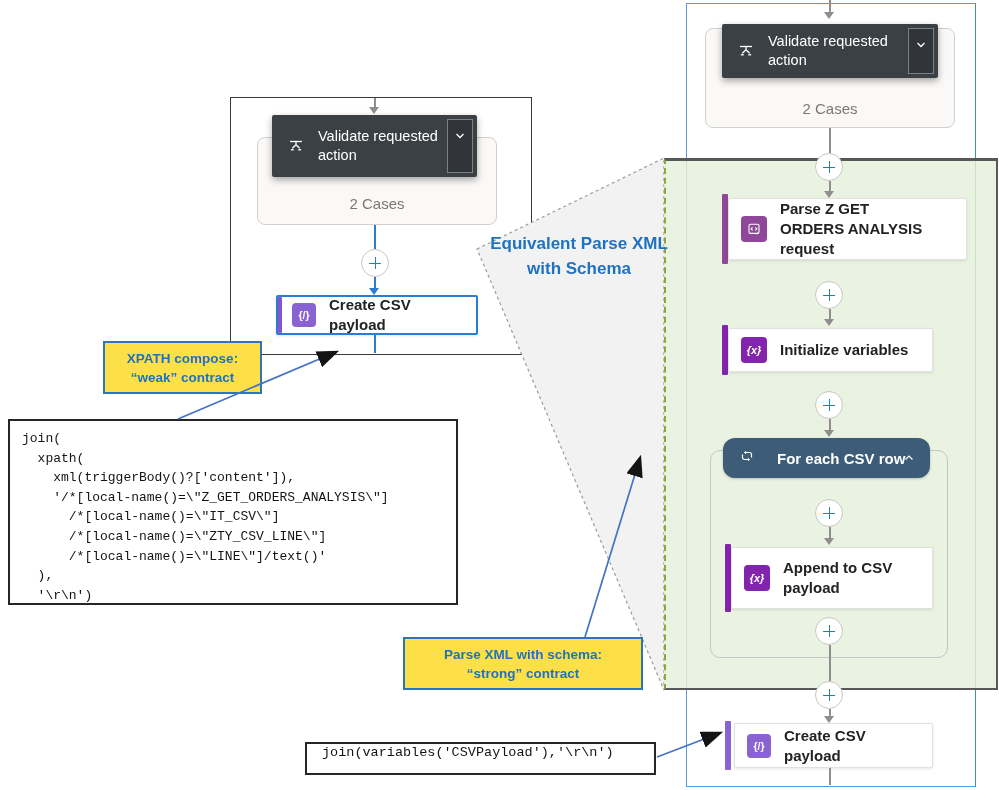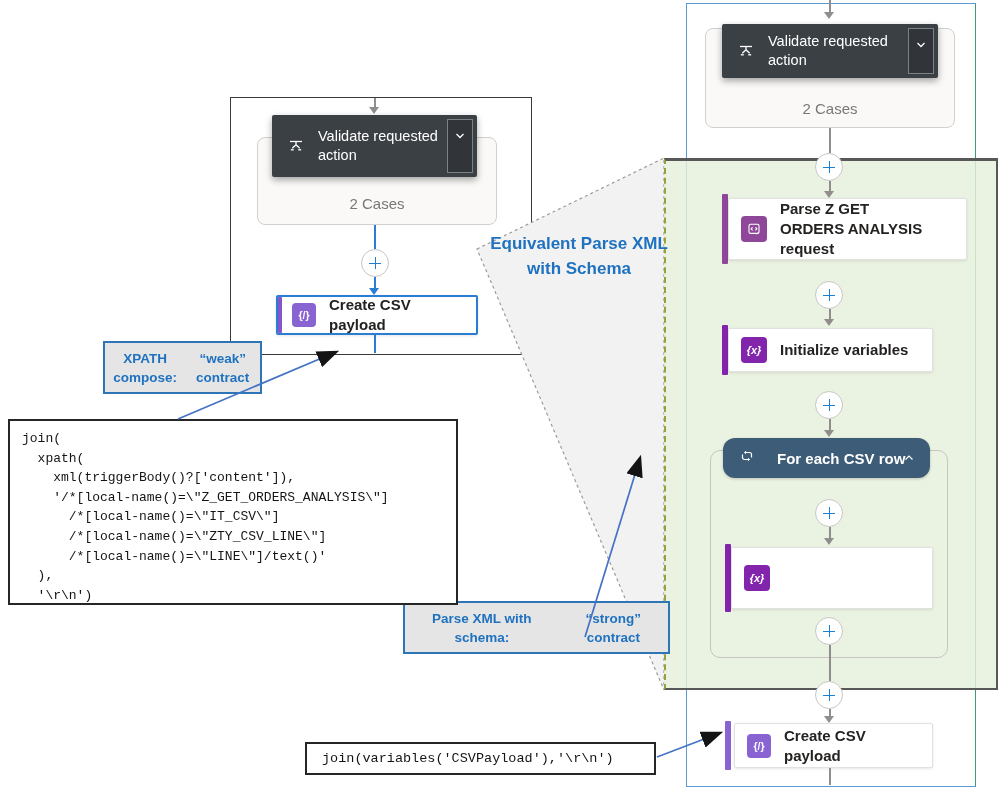--- a/index.html
+++ b/index.html
@@ -47,31 +47,31 @@
   .foreach-body{position:absolute;border:1px solid #c6c4c2;border-radius:10px;z-index:3;box-sizing:border-box;}
 
   
   #wedge-svg{position:absolute;left:0;top:0;z-index:2;}
   .green-overlay{position:absolute;left:664px;top:158px;width:334px;height:532px;
         background:rgba(229,240,219,.82);box-sizing:border-box;z-index:2;
         border-top:3px solid #585858;border-right:2px solid #585858;
         border-bottom:2px solid #585858;border-left:2px dashed #97a03b;}
 
   
-  .note-box{position:absolute;background:#e5e5e5;border:2px solid #2e75b6;display:flex;
-        align-items:center;justify-content:center;
+  .note-box{position:absolute;background:#fde047;border:2px solid #2e75b6;display:flex;
+        flex-direction:column;align-items:center;justify-content:center;
         color:var(--annotation_blue,#2272bd);font-weight:700;font-size:13.5px;line-height:19px;
         z-index:6;box-sizing:border-box;text-align:center;}
   .equiv-label{position:absolute;left:488px;top:231px;width:182px;text-align:center;
         color:var(--annotation_blue,#2272bd);font-size:17px;font-weight:700;line-height:25px;z-index:6;}
   .code-box{position:absolute;background:#fff;border:2px solid #262626;
         font-family:"Liberation Mono","DejaVu Sans Mono",monospace;color:#141414;
         white-space:pre;z-index:6;box-sizing:border-box;}
   #xpath-code{left:8px;top:419px;width:450px;height:186px;font-size:13px;line-height:19.6px;padding:8px 0 0 12px;}
-  #join-code{left:305px;top:742px;width:351px;height:33px;font-size:13.5px;padding:7px 0 0 15px;}
+  #join-code{left:305px;top:742px;width:351px;height:33px;font-size:13.5px;padding:1px 0 0 15px;}
   #arrows-svg{position:absolute;left:0;top:0;z-index:7;pointer-events:none;}
 </style>
 </head>
 <body>
 
 <div class="canvas">
 
   <div class="flow-container" style="left:230px;top:97px;width:300px;height:256px;border:1px solid #3a3a3a;"></div>
   <div class="flow-container" style="left:686px;top:3px;width:288px;height:782px;border:1.5px solid #5b9bd5;border-right-color:#3f9e6e;"></div>
 
@@ -193,20 +193,21 @@
       </svg>
   </div>
 
   <div class="plus" style="left:815px;top:499px;"></div>
   <div class="vline" style="left:829px;top:527px;height:12px;"></div>
   <div class="ah" style="left:824px;top:538px;"></div>
 
   <span class="accent" style="left:725px;top:544px;height:68px;background:var(--purple_variable,#8324ad);"></span>
   <div class="card" style="left:731px;top:547px;width:202px;height:62px;">
     <span class="icon-sq" style="background:var(--purple_variable,#8324ad);font-style:italic;">{x}</span>
+    <span class="title">Append to CSV payload</span>
   </div>
 
   <div class="plus" style="left:815px;top:617px;"></div>
   <div class="vline" style="left:829px;top:645px;height:36px;"></div>
   <div class="plus" style="left:815px;top:681px;"></div>
   <div class="vline" style="left:829px;top:709px;height:8px;"></div>
   <div class="ah" style="left:824px;top:716px;"></div>
 
   <span class="accent" style="left:725px;top:721px;height:49px;background:var(--purple_compose,#8a63d2);"></span>
   <div class="card" style="left:734px;top:723px;width:199px;height:45px;">
@@ -215,21 +216,21 @@
   </div>
   <div class="vline" style="left:829px;top:768px;height:17px;"></div>
 
   <div class="equiv-label">Equivalent Parse XML with Schema</div>
 
   <div class="note-box" style="left:103px;top:341px;width:159px;height:53px;">
     <span>XPATH compose:</span>
     <span>“weak” contract</span>
   </div>
 
-  <div class="note-box" style="left:403px;top:601px;width:267px;height:53px;">
+  <div class="note-box" style="left:403px;top:637px;width:240px;height:53px;">
     <span>Parse XML with schema:</span>
     <span>“strong” contract</span>
   </div>
 
   <div class="code-box" id="xpath-code">join(
   xpath(
     xml(triggerBody()?['content']),
     '/*[local-name()=\"Z_GET_ORDERS_ANALYSIS\"]
       /*[local-name()=\"IT_CSV\"]
       /*[local-name()=\"ZTY_CSV_LINE\"]

